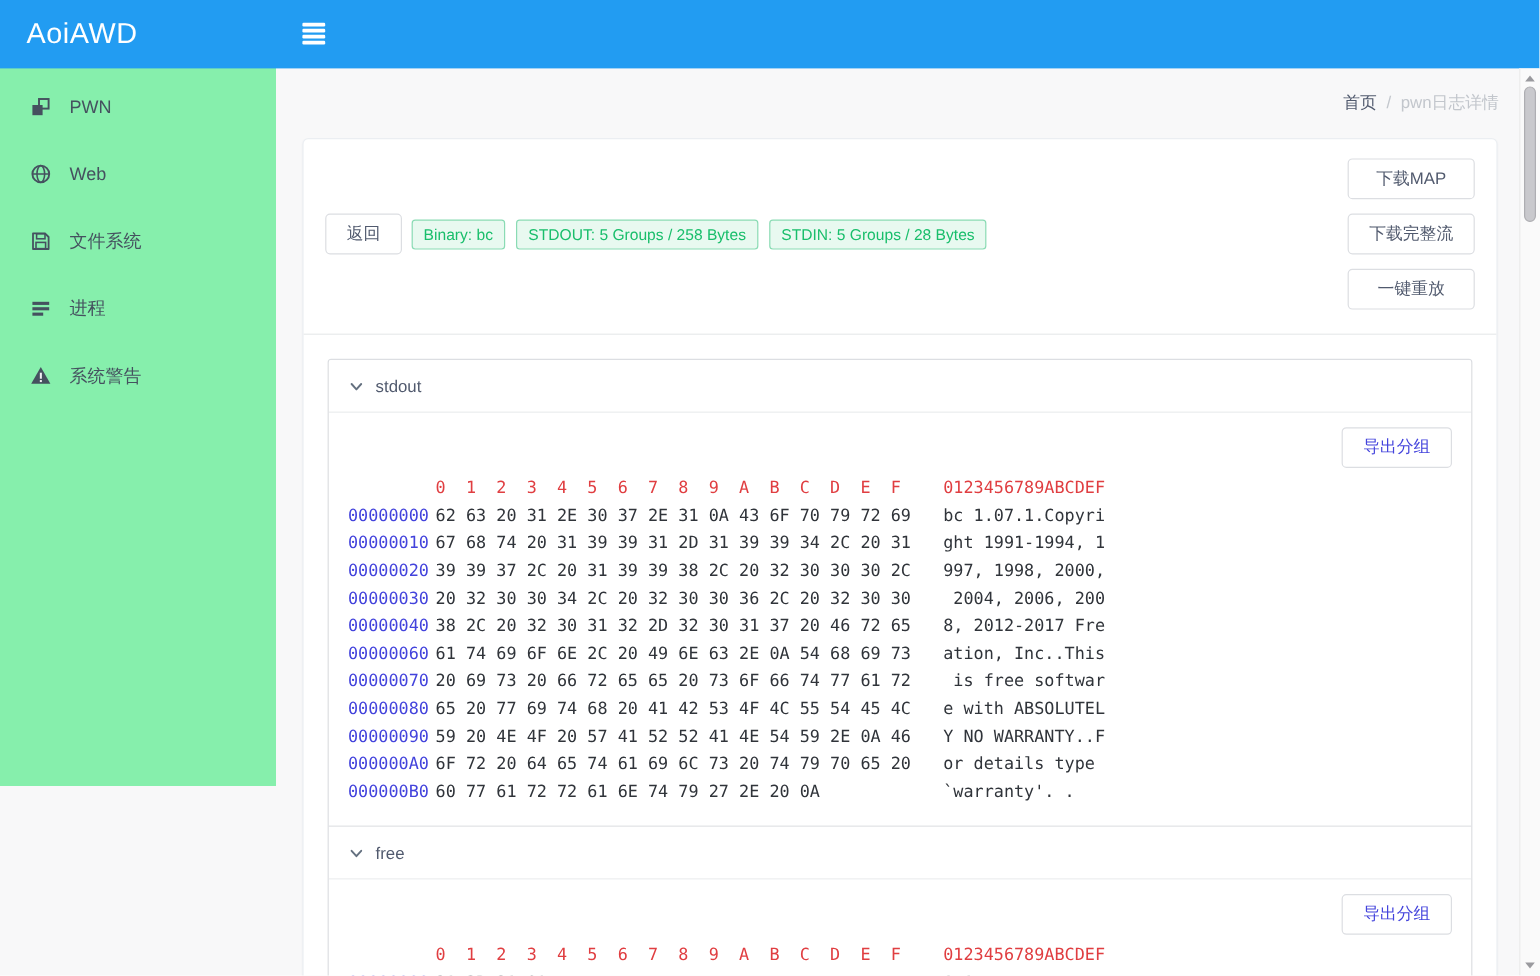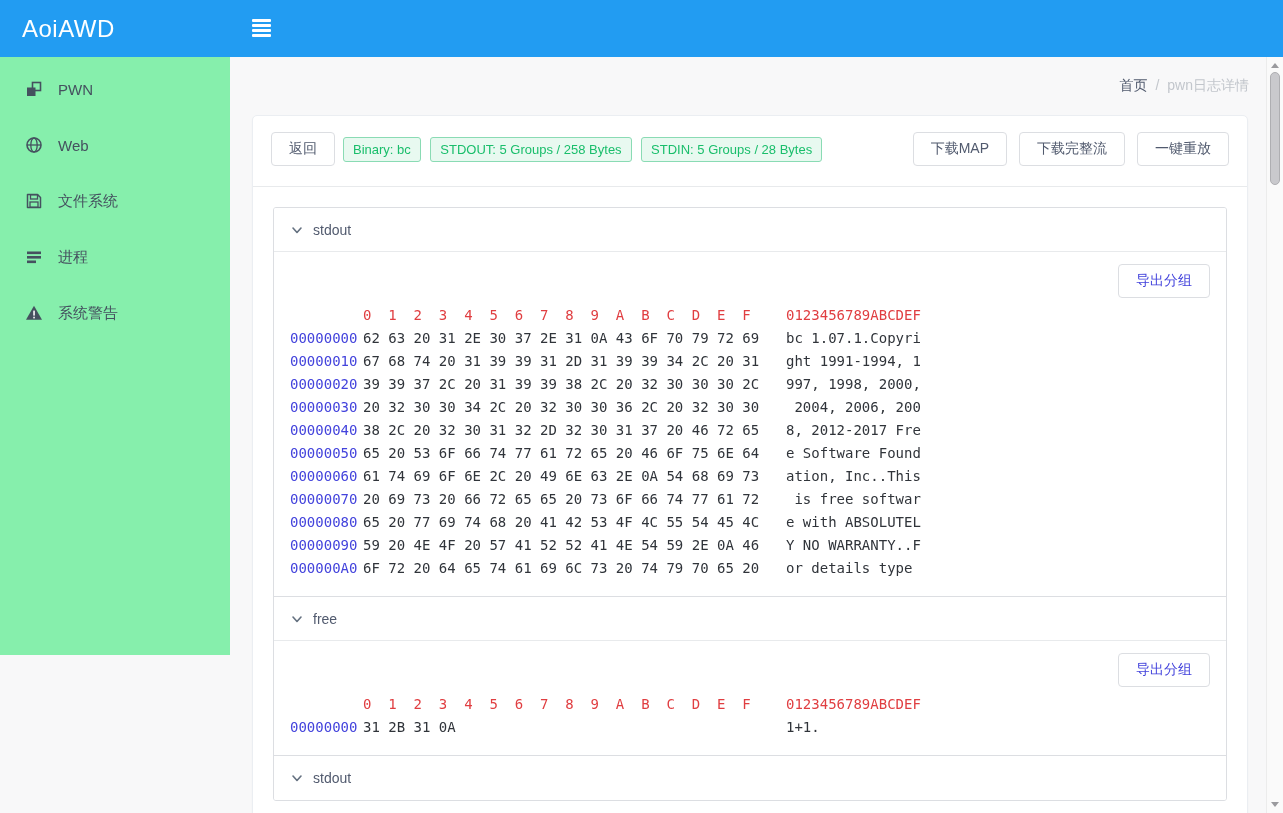--- a/index.html
+++ b/index.html
@@ -59,21 +59,21 @@
     font-size: 14px; color: #515a6e; cursor: pointer;
     font-family: "Liberation Sans", sans-serif;
   }
   .badge {
     display: inline-flex; align-items: center; height: 25px; padding: 0 9px;
     margin-left: 5px; background: #e8f9f0; border: 1px solid #8adbb4;
     border-radius: 3px; font-size: 13px; color: #19be6b; white-space: nowrap;
   }
   .badge:first-of-type { margin-left: 8px; }
   .toolbar .spacer { flex: 1; }
-  .toolbar .actions { display: flex; gap: 12px; }
+  .toolbar .actions { display: flex; gap: 12px; flex-direction: column; }
   
   .collapse { margin: 20px; border: 1px solid #dcdee2; border-radius: 3px; overflow: hidden; }
   .c-item + .c-item { border-top: 1px solid #dcdee2; }
   .c-header {
     height: 44px; display: flex; align-items: center; gap: 9px;
     padding: 0 16px; font-size: 14px; color: #515a6e; background: #fff;
     cursor: pointer;
   }
   .c-item.open .c-header { border-bottom: 1px solid #e8eaec; }
   .c-body { padding: 12px 16px 16px 16px; background: #fff; }
@@ -217,32 +217,32 @@
   <div class="hexrow"><span class="off">00000000</span><span class="bytes">62 63 20 31 2E 30 37 2E 31 0A 43 6F 70 79 72 69</span><span class="asc">bc 1.07.1.Copyri</span></div>
 
   <div class="hexrow"><span class="off">00000010</span><span class="bytes">67 68 74 20 31 39 39 31 2D 31 39 39 34 2C 20 31</span><span class="asc">ght 1991-1994, 1</span></div>
 
   <div class="hexrow"><span class="off">00000020</span><span class="bytes">39 39 37 2C 20 31 39 39 38 2C 20 32 30 30 30 2C</span><span class="asc">997, 1998, 2000,</span></div>
 
   <div class="hexrow"><span class="off">00000030</span><span class="bytes">20 32 30 30 34 2C 20 32 30 30 36 2C 20 32 30 30</span><span class="asc"> 2004, 2006, 200</span></div>
 
   <div class="hexrow"><span class="off">00000040</span><span class="bytes">38 2C 20 32 30 31 32 2D 32 30 31 37 20 46 72 65</span><span class="asc">8, 2012-2017 Fre</span></div>
 
-  <div class="hexrow"><span class="off">00000050</span><span class="bytes">65 20 53 6F 66 74 77 61 72 65 20 46 6F 75 6E 64</span><span class="asc">e Software Found</span></div>
 
   <div class="hexrow"><span class="off">00000060</span><span class="bytes">61 74 69 6F 6E 2C 20 49 6E 63 2E 0A 54 68 69 73</span><span class="asc">ation, Inc..This</span></div>
 
   <div class="hexrow"><span class="off">00000070</span><span class="bytes">20 69 73 20 66 72 65 65 20 73 6F 66 74 77 61 72</span><span class="asc"> is free softwar</span></div>
 
   <div class="hexrow"><span class="off">00000080</span><span class="bytes">65 20 77 69 74 68 20 41 42 53 4F 4C 55 54 45 4C</span><span class="asc">e with ABSOLUTEL</span></div>
 
   <div class="hexrow"><span class="off">00000090</span><span class="bytes">59 20 4E 4F 20 57 41 52 52 41 4E 54 59 2E 0A 46</span><span class="asc">Y NO WARRANTY..F</span></div>
 
   <div class="hexrow"><span class="off">000000A0</span><span class="bytes">6F 72 20 64 65 74 61 69 6C 73 20 74 79 70 65 20</span><span class="asc">or details type </span></div>
 
+  <div class="hexrow"><span class="off">000000B0</span><span class="bytes">60 77 61 72 72 61 6E 74 79 27 2E 20 0A</span><span class="asc">`warranty'. .</span></div>
 </div>
     </div>
   </div>
 
   <div class="c-item open">
     <div class="c-header">
       <svg width="14" height="14" viewBox="0 0 14 14">
               <polyline points="3,5 7,9.5 11,5" fill="none" stroke="#657180" stroke-width="1.6" stroke-linecap="round" stroke-linejoin="round"></polyline>
             </svg>
       <span class="c-title">free</span>

